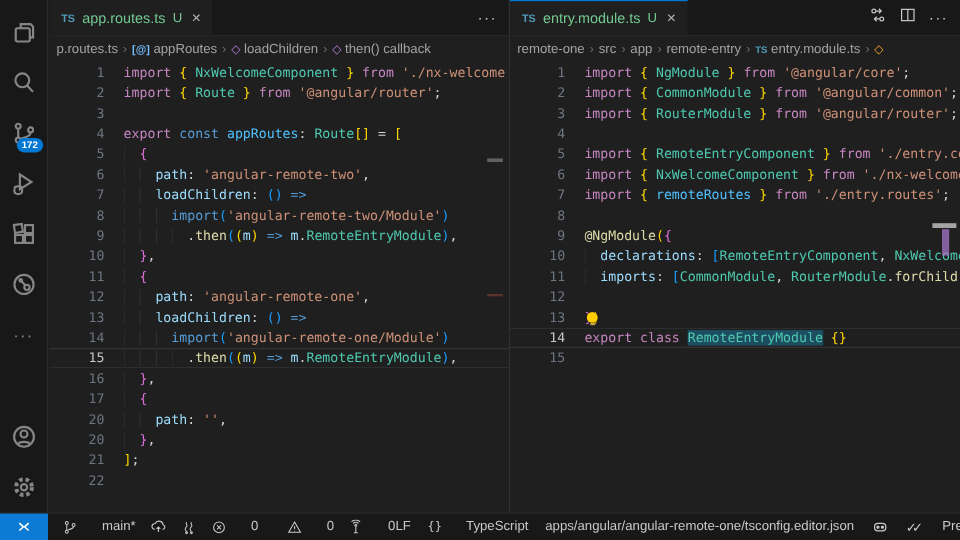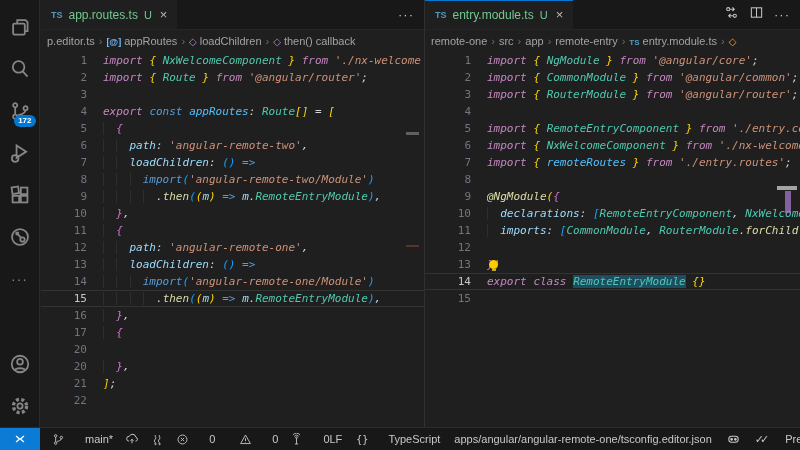--- a/index.html
+++ b/index.html
@@ -53,21 +53,21 @@
   .ic-symbol-class { color:#EE9D28; }
   .ic-file-ts { color:#519aba; font-size:8px; font-weight:bold; }
   
   .code { position:absolute; top:52px; left:0; right:0; bottom:0; overflow:hidden;
           font-family:"DejaVu Sans Mono", monospace; font-size:11px; line-height:17px; }
   .code-line { display:flex; height:17px; position:relative; }
   .code-line.active { box-shadow: inset 0 1px 0 #333333, inset 0 -1px 0 #333333; }
   .gutter { width:46px; text-align:right; color:#6e7681; flex:none; user-select:none; cursor:pointer; }
   .code-line.active .gutter { color:#c6c6c6; }
   .glyph { width:16px; flex:none; }
-  .content { flex:1; white-space:pre; overflow:hidden; color:#d4d4d4; position:relative;font-style:italic; }
+  .content { flex:1; white-space:pre; overflow:hidden; color:#d4d4d4; position:relative; }
   .ind { box-shadow: inset 1px 0 0 #2e2e2e; }
   .tk-kw{color:#C586C0} .tk-kw2{color:#569CD6} .tk-type{color:#4EC9B0}
   .tk-str{color:#CE9178} .tk-prop{color:#9CDCFE} .tk-var{color:#4FC1FF}
   .tk-fn{color:#DCDCAA} .tk-br1{color:#FFD700} .tk-br2{color:#DA70D6}
   .tk-br3{color:#179FFF} .tk-pun{color:#d4d4d4}
   .tk-typehl{color:#4EC9B0;background:#1d4d61;}
   .bulb { position:absolute; top:4px; width:9px; height:9px; border-radius:50%;
           background:#FFCC00; box-shadow:0 0 1px #000; cursor:pointer; }
   .bulb::after{ content:""; position:absolute; left:2.5px; bottom:-2px; width:4px; height:2px; background:#caa53d; }
   
@@ -164,21 +164,21 @@
           <span class="tab-ts">TS</span>
           <span>app.routes.ts</span>
           <span class="tab-dirty">U</span>
           <span class="tab-close">×</span>
         </div>
         <div class="tab-actions">
           <span class="dots">···</span>
         </div>
       </div>
       <div class="breadcrumbs">
-          <span class="bc-item"><span>p.editor.ts</span></span>
+          <span class="bc-item"><span>p.routes.ts</span></span>
           <span class="bc-sep">›</span>
           <span class="bc-item"><span class="bc-icon ic-symbol-array">[@]</span><span>appRoutes</span></span>
           <span class="bc-sep">›</span>
           <span class="bc-item"><span class="bc-icon ic-symbol-method">◇</span><span>loadChildren</span></span>
           <span class="bc-sep">›</span>
           <span class="bc-item"><span class="bc-icon ic-symbol-method">◇</span><span>then() callback</span></span>
         </div>
       <div class="code">
         <div>
             <div class="code-line">
@@ -262,20 +262,21 @@
               <span class="content"><span class="ind">  </span><span class="tk-br2">}</span><span class="tk-pun">,</span></span>
             </div>
             <div class="code-line">
               <span class="gutter">17</span>
               <span class="glyph"></span>
               <span class="content"><span class="ind">  </span><span class="tk-br2">{</span></span>
             </div>
             <div class="code-line">
               <span class="gutter">20</span>
               <span class="glyph"></span>
+              <span class="content"><span class="ind">  </span><span class="ind">  </span><span class="tk-prop">path</span><span class="tk-pun">: </span><span class="tk-str">''</span><span class="tk-pun">,</span></span>
             </div>
             <div class="code-line">
               <span class="gutter">20</span>
               <span class="glyph"></span>
               <span class="content"><span class="ind">  </span><span class="tk-br2">}</span><span class="tk-pun">,</span></span>
             </div>
             <div class="code-line">
               <span class="gutter">21</span>
               <span class="glyph"></span>
               <span class="content"><span class="tk-br1">]</span><span class="tk-pun">;</span></span>

